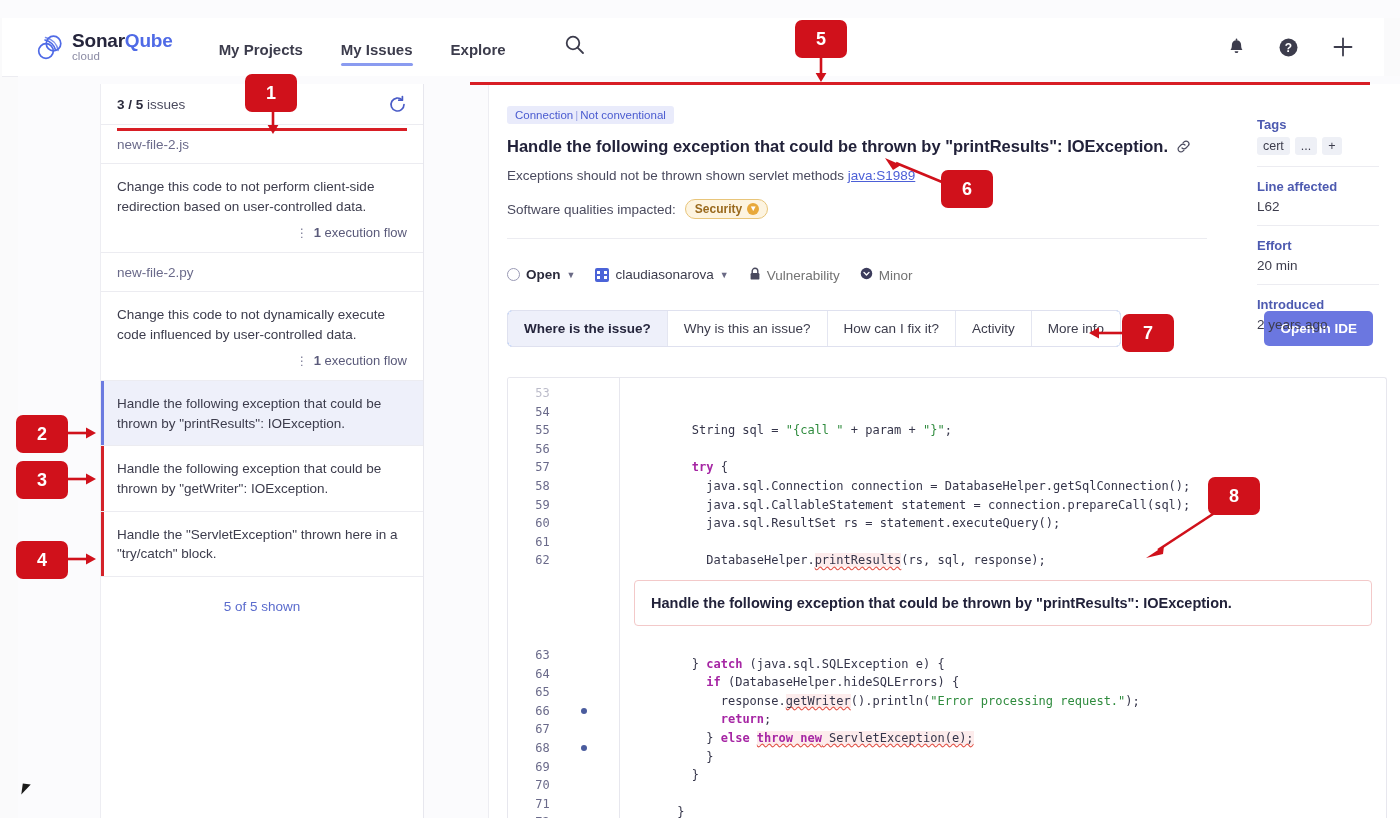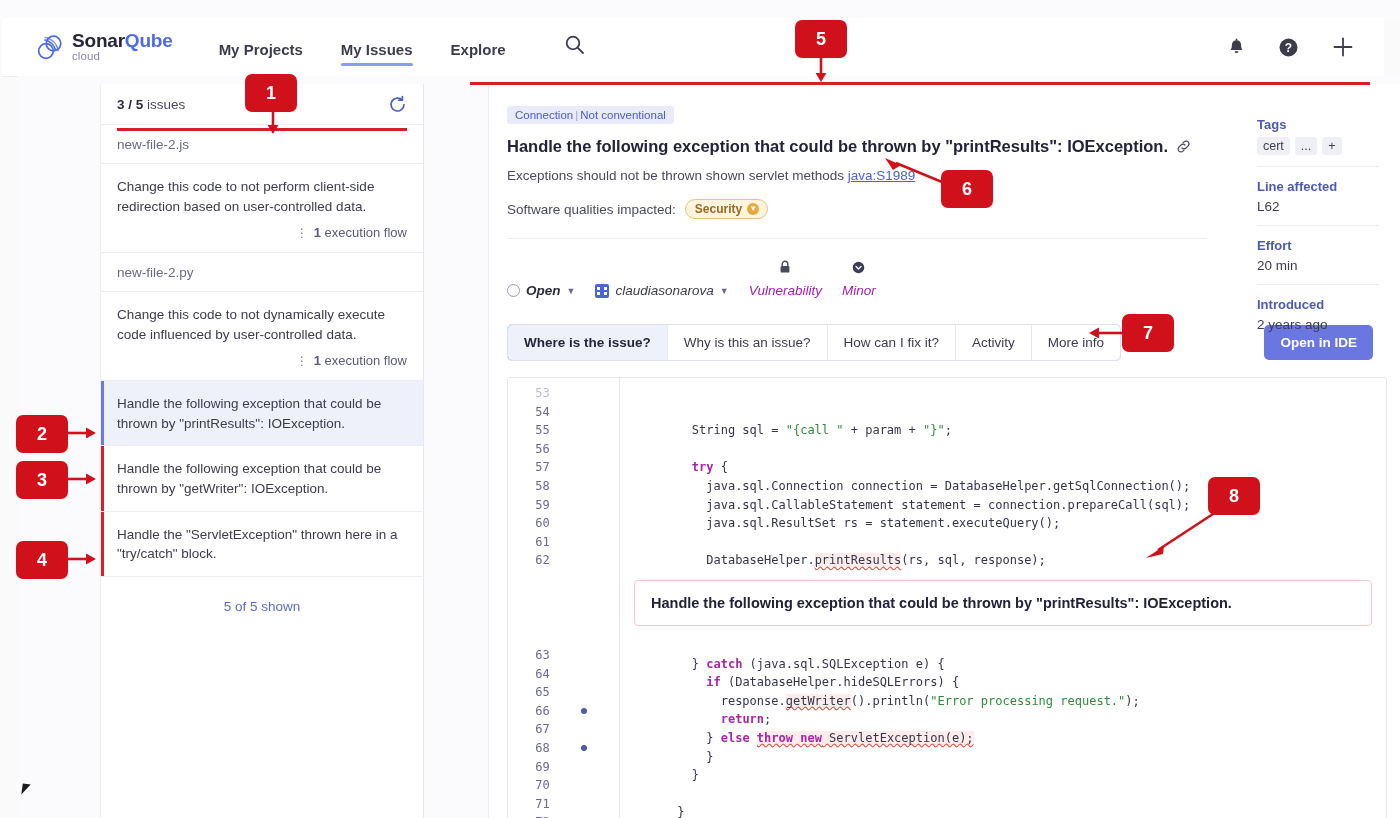--- a/index.html
+++ b/index.html
@@ -113,24 +113,24 @@
     border-radius:11px;padding:2px 8px 2px 9px;font-size:12px;font-weight:bold;
     display:inline-flex;align-items:center;gap:5px;cursor:pointer;
   }
   .sq-pill .chev{
     width:12px;height:12px;border-radius:50%;background:#e8a93b;
     display:inline-flex;align-items:center;justify-content:center;
     color:#fff;font-size:8px;line-height:1;
   }
   .hr{height:1px;background:#ececf1;margin:19px 0 0 0;}
   .status-row{
-    margin-top:21px;display:flex;align-items:flex-end;gap:20px;font-size:13.5px;color:#3c3c4c;font-style:italic;
+    margin-top:28px;display:flex;align-items:flex-start;gap:20px;font-size:13.5px;color:#3c3c4c;
   }
   .status-item{display:flex;align-items:center;gap:6px;cursor:pointer;}
-  .status-item.ro{cursor:default;color:#a21caf;flex-direction:column;}
+  .status-item.ro{cursor:default;color:#737373;}
   .status-item b{font-weight:bold;color:#2b2b3c;}
   .circle-o{width:11px;height:11px;border:1.6px solid #9a9ab5;border-radius:50%;display:inline-block;}
   .caret{font-size:9px;color:#6a6a85;}
   .avatar-sq{
     width:14px;height:14px;border-radius:2px;background:#4b63d8;display:inline-block;
     background-image:
       linear-gradient(#fff 0 0), linear-gradient(#fff 0 0),
       linear-gradient(#fff 0 0), linear-gradient(#fff 0 0);
     background-size:3px 3px,3px 3px,3px 3px,3px 3px;
     background-position:2px 3px, 9px 3px, 2px 8px, 9px 8px;

